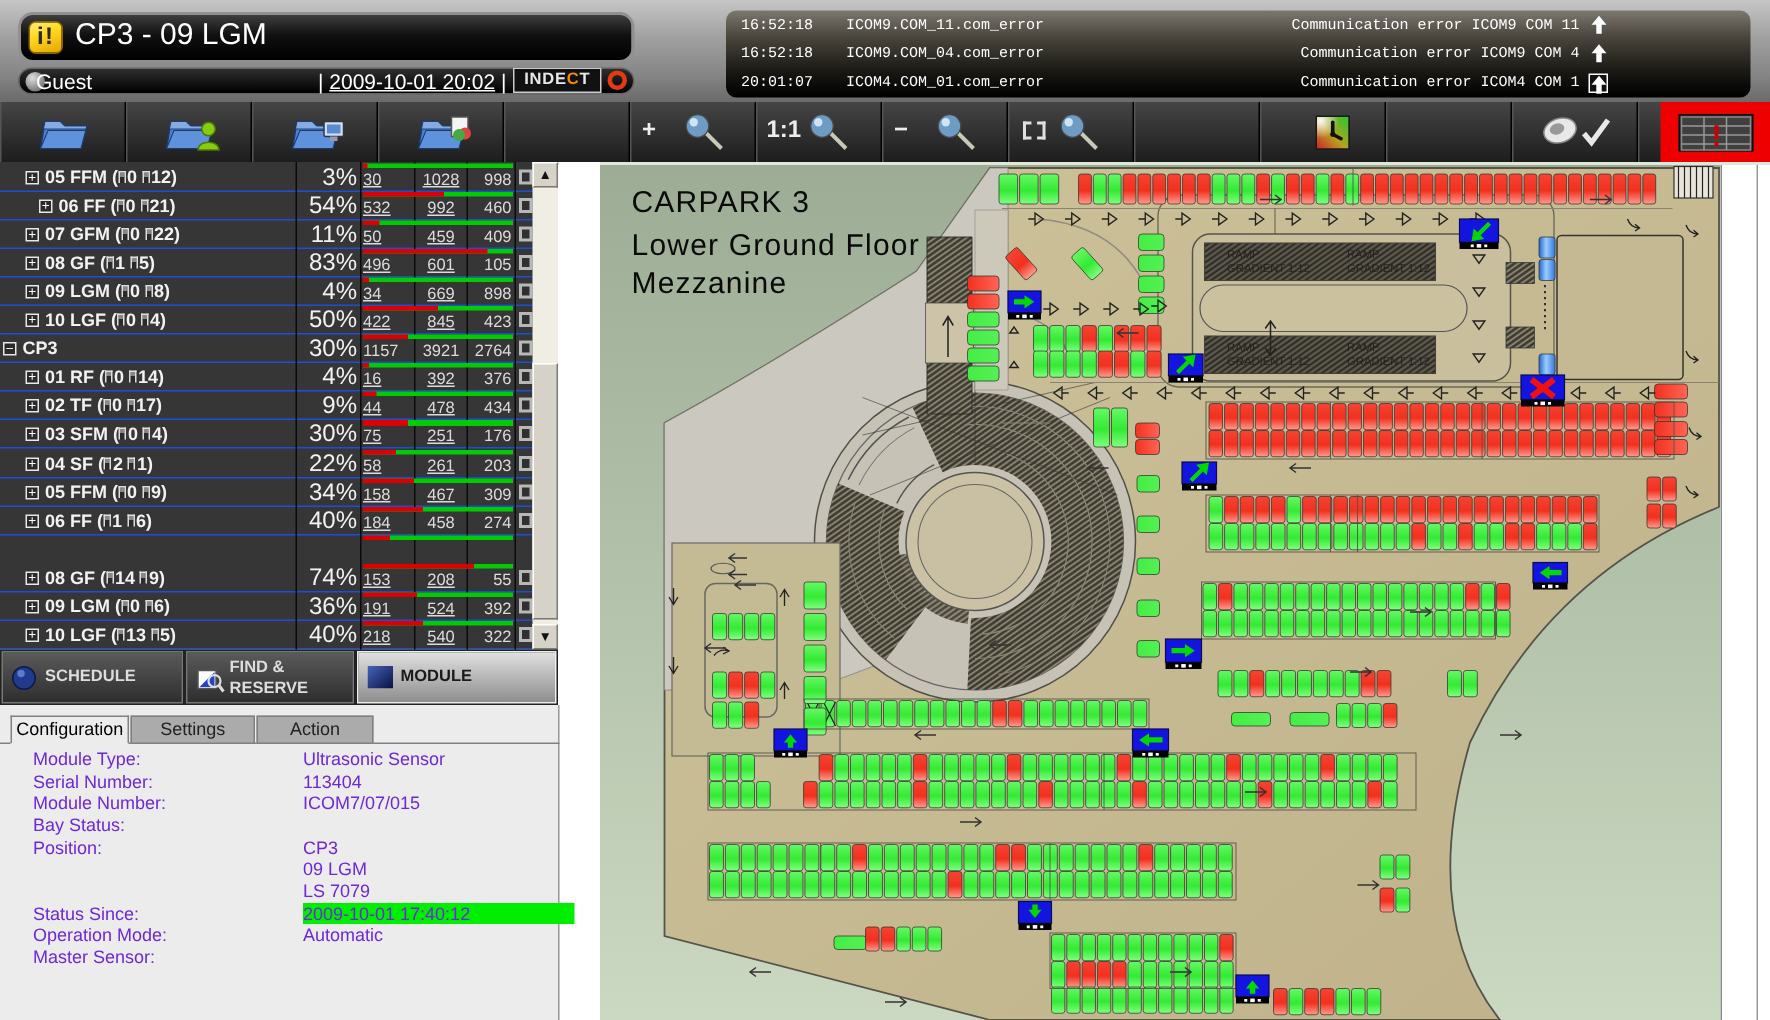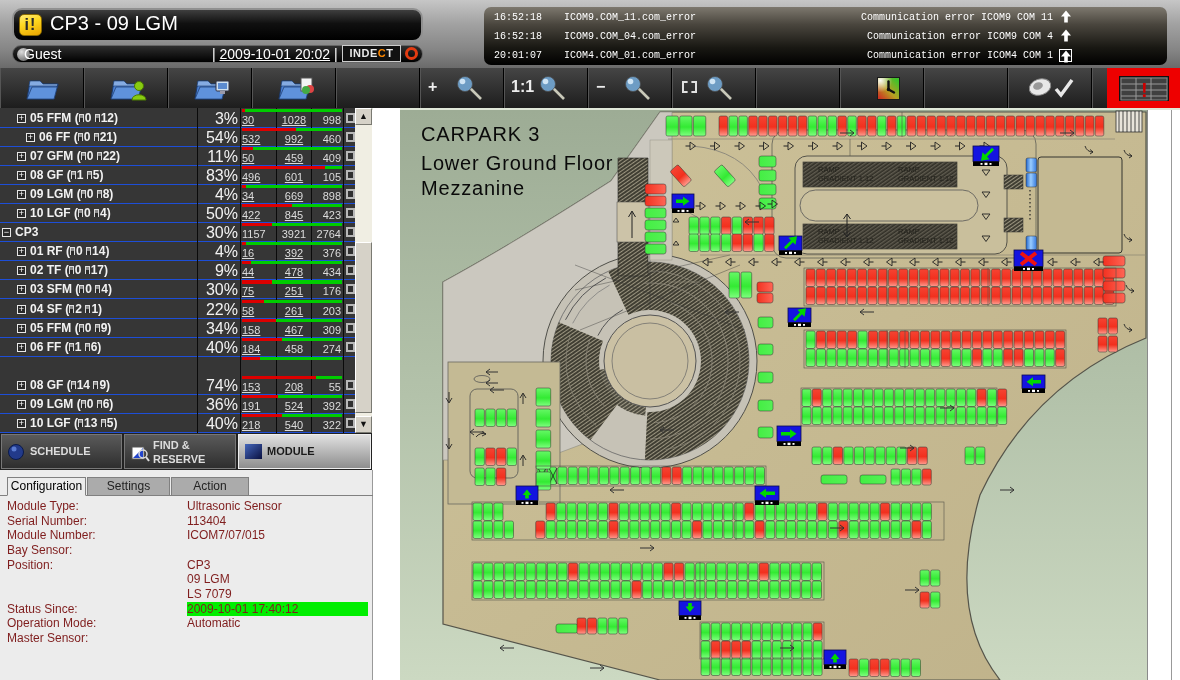--- a/index.html
+++ b/index.html
@@ -80,21 +80,21 @@
 .tab.sel{background:linear-gradient(180deg,#e0e0e0,#8e8e8e);color:#1a1a1a;border-color:#eee}
 .tab .ic{position:absolute;left:6px;top:9px;width:17px;height:17px}
 .tab .tx{position:absolute;left:28px;top:10px}
 .tab .tx2{position:absolute;left:28px;top:3px;line-height:14px}
 
 #cfg{position:absolute;left:0;top:470px;width:373px;height:210px;background:#ececec;border-right:1px solid #999}
 #ctabs{position:absolute;left:0;top:7px;width:373px;height:19px;border-bottom:1px solid #808080}
 .ctab{position:absolute;top:0;height:19px;background:#ababab;border:1px solid #808080;color:#222;
  font-size:12px;text-align:center;line-height:17px}
 .ctab.sel{background:#ececec;border-bottom:1px solid #ececec;color:#000}
-.crow{position:absolute;left:0;width:373px;height:14.6px;font-size:12px;color:#7f1d1d}
+.crow{position:absolute;left:15px;width:373px;height:14.6px;font-size:12px;color:#6d28d9}
 .cl{position:absolute;left:7px;top:0}
 .cv{position:absolute;left:187px;top:0}
 .cv.gr{background:#00ee00;width:181px}
 
 #map{position:absolute;left:400px;top:110px}
 #mapwhite{position:absolute;left:1147px;top:110px;width:33px;height:570px;background:#fff;border-left:1px solid #8a8a8a}
 #mapline{position:absolute;left:1171px;top:110px;width:1px;height:570px;background:#999}
 #wstrip{position:absolute;left:373px;top:108px;width:27px;height:572px;background:#fff}
 </style></head>
 <body>
@@ -467,21 +467,21 @@
       </div>
 <div class="crow" style="top:43.6px">
         <span class="cl">Serial Number:</span>
         <span class="cv">113404</span>
       </div>
 <div class="crow" style="top:58.3px">
         <span class="cl">Module Number:</span>
         <span class="cv">ICOM7/07/015</span>
       </div>
 <div class="crow" style="top:73.0px">
-        <span class="cl">Bay Sensor:</span>
+        <span class="cl">Bay Status:</span>
         <span class="cv"></span>
       </div>
 <div class="crow" style="top:87.6px">
         <span class="cl">Position:</span>
         <span class="cv">CP3</span>
       </div>
 <div class="crow" style="top:102.2px">
         <span class="cl"></span>
         <span class="cv">09 LGM</span>
       </div>

